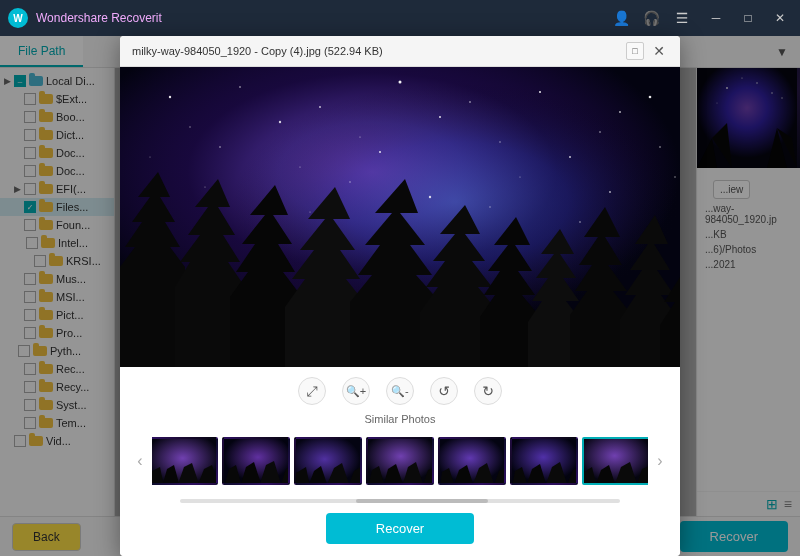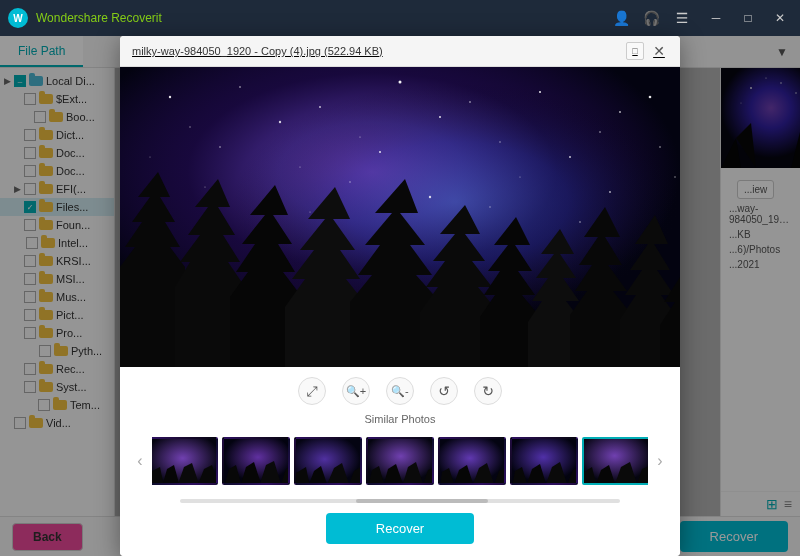--- a/index.html
+++ b/index.html
@@ -26,21 +26,21 @@
     .title-bar-logo {
       width: 20px; height: 20px;
       background: #00bcd4;
       border-radius: 50%;
       display: flex; align-items: center; justify-content: center;
       margin-right: 8px;
       font-size: 10px; color: #fff; font-weight: bold;
     }
     .title-bar-title {
       font-size: 12px;
-      color: #84cc16;
+      color: #f0abfc;
       flex: 1;
     }
     .title-bar-icons {
       display: flex; align-items: center; gap: 14px;
     }
     .title-bar-icon {
       width: 16px; height: 16px;
       display: flex; align-items: center; justify-content: center;
       cursor: pointer; color: #ccc; font-size: 14px;
     }
@@ -133,21 +133,21 @@
       width: 6px; height: 3px;
       background: #f0c040;
       border-radius: 2px 2px 0 0;
     }
     .folder-icon.blue { background: #4db8d4; }
     .folder-icon.blue::before { background: #4db8d4; }
     .item-label { overflow: hidden; text-overflow: ellipsis; text-align: right; }
 
     
     .right-panel {
-      width: 80px;
+      width: 104px;
       background: #f9f9f9;
       border-left: 1px solid #e0e0e0;
       display: flex;
       flex-direction: column;
     }
     .preview-thumb {
       width: 100%;
       height: 100px;
       background: linear-gradient(135deg, #0a0a1a 0%, #1a1a3a 30%, #2a1a4a 60%, #0a0a1a 100%);
       overflow: hidden;
@@ -202,26 +202,25 @@
       background: #f5f5f5;
       border-top: 1px solid #ddd;
       display: flex;
       align-items: center;
       padding: 0 12px;
       justify-content: space-between;
     }
     .back-btn {
       padding: 6px 20px;
       border: 1px solid #ccc;
-      background: #ec4899;
+      background: #fde047;
       border-radius: 4px;
       cursor: pointer;
       font-size: 12px;
       color: #333;
-      font-weight: bold;
     }
     .recover-btn-main {
       padding: 8px 30px;
       background: #00bcd4;
       color: #fff;
       border: none;
       border-radius: 4px;
       cursor: pointer;
       font-size: 13px;
       font-weight: 500;
@@ -248,21 +247,20 @@
       overflow: hidden;
       position: relative;
     }
     .modal-header {
       background: #f5f5f5;
       border-bottom: 1px solid #ddd;
       padding: 6px 12px;
       display: flex;
       align-items: center;
       justify-content: space-between;
-      text-decoration: underline;
     }
     .modal-title {
       font-size: 11px;
       color: #333;
     }
     .modal-header-btns {
       display: flex; gap: 6px;
     }
     .modal-hbtn {
       width: 18px; height: 18px;
@@ -421,117 +419,123 @@
       <div class="tree-check indeterminate">–</div>
       <div class="folder-icon blue"></div>
       <span class="item-label">Local Di...</span>
     </div>
     <div class="tree-item" style="padding-left:14px">
       <span class="tree-arrow"> </span>
       <div class="tree-check"></div>
       <div class="folder-icon"></div>
       <span class="item-label">$Ext...</span>
     </div>
+    <div class="tree-item" style="padding-left:14px">
+      <span class="tree-arrow"> </span>
+      <div class="tree-check"></div>
+      <div class="folder-icon"></div>
+      <span class="item-label">Boo...</span>
+    </div>
+    <div class="tree-item" style="padding-left:14px">
+      <span class="tree-arrow"> </span>
+      <div class="tree-check"></div>
+      <div class="folder-icon"></div>
+      <span class="item-label">Dict...</span>
+    </div>
+    <div class="tree-item" style="padding-left:14px">
+      <span class="tree-arrow"> </span>
+      <div class="tree-check"></div>
+      <div class="folder-icon"></div>
+      <span class="item-label">Doc...</span>
+    </div>
+    <div class="tree-item" style="padding-left:14px">
+      <span class="tree-arrow"> </span>
+      <div class="tree-check"></div>
+      <div class="folder-icon"></div>
+      <span class="item-label">Doc...</span>
+    </div>
+    <div class="tree-item" style="padding-left:14px">
+      <span class="tree-arrow">▶</span>
+      <div class="tree-check"></div>
+      <div class="folder-icon"></div>
+      <span class="item-label">EFI(...</span>
+    </div>
+    <div class="tree-item selected" style="padding-left:14px">
+      <span class="tree-arrow"> </span>
+      <div class="tree-check checked">✓</div>
+      <div class="folder-icon"></div>
+      <span class="item-label">Files...</span>
+    </div>
+    <div class="tree-item" style="padding-left:14px">
+      <span class="tree-arrow"> </span>
+      <div class="tree-check"></div>
+      <div class="folder-icon"></div>
+      <span class="item-label">Foun...</span>
+    </div>
+    <div class="tree-item" style="padding-left:16px">
+      <span class="tree-arrow"> </span>
+      <div class="tree-check"></div>
+      <div class="folder-icon"></div>
+      <span class="item-label">Intel...</span>
+    </div>
     <div class="tree-item" style="padding-left:24px">
       <span class="tree-arrow"> </span>
       <div class="tree-check"></div>
       <div class="folder-icon"></div>
-      <span class="item-label">Boo...</span>
-    </div>
-    <div class="tree-item" style="padding-left:14px">
-      <span class="tree-arrow"> </span>
-      <div class="tree-check"></div>
-      <div class="folder-icon"></div>
-      <span class="item-label">Dict...</span>
-    </div>
-    <div class="tree-item" style="padding-left:14px">
-      <span class="tree-arrow"> </span>
-      <div class="tree-check"></div>
-      <div class="folder-icon"></div>
-      <span class="item-label">Doc...</span>
-    </div>
-    <div class="tree-item" style="padding-left:14px">
-      <span class="tree-arrow"> </span>
-      <div class="tree-check"></div>
-      <div class="folder-icon"></div>
-      <span class="item-label">Doc...</span>
-    </div>
-    <div class="tree-item" style="padding-left:14px">
-      <span class="tree-arrow">▶</span>
-      <div class="tree-check"></div>
-      <div class="folder-icon"></div>
-      <span class="item-label">EFI(...</span>
-    </div>
-    <div class="tree-item selected" style="padding-left:14px">
-      <span class="tree-arrow"> </span>
-      <div class="tree-check checked">✓</div>
-      <div class="folder-icon"></div>
-      <span class="item-label">Files...</span>
-    </div>
-    <div class="tree-item" style="padding-left:14px">
-      <span class="tree-arrow"> </span>
-      <div class="tree-check"></div>
-      <div class="folder-icon"></div>
-      <span class="item-label">Foun...</span>
-    </div>
-    <div class="tree-item" style="padding-left:16px">
-      <span class="tree-arrow"> </span>
-      <div class="tree-check"></div>
-      <div class="folder-icon"></div>
-      <span class="item-label">Intel...</span>
-    </div>
-    <div class="tree-item" style="padding-left:14px">
-      <span class="tree-arrow"> </span>
-      <div class="tree-check"></div>
-      <div class="folder-icon"></div>
       <span class="item-label">KRSI...</span>
     </div>
     <div class="tree-item" style="padding-left:14px">
       <span class="tree-arrow"> </span>
       <div class="tree-check"></div>
       <div class="folder-icon"></div>
+      <span class="item-label">Mus...</span>
+    </div>
+    <div class="tree-item" style="padding-left:14px">
+      <span class="tree-arrow"> </span>
+      <div class="tree-check"></div>
+      <div class="folder-icon"></div>
       <span class="item-label">MSI...</span>
     </div>
     <div class="tree-item" style="padding-left:14px">
       <span class="tree-arrow"> </span>
       <div class="tree-check"></div>
       <div class="folder-icon"></div>
-      <span class="item-label">Mus...</span>
-    </div>
-    <div class="tree-item" style="padding-left:14px">
-      <span class="tree-arrow"> </span>
-      <div class="tree-check"></div>
-      <div class="folder-icon"></div>
       <span class="item-label">Pict...</span>
     </div>
     <div class="tree-item" style="padding-left:14px">
       <span class="tree-arrow"> </span>
       <div class="tree-check"></div>
       <div class="folder-icon"></div>
       <span class="item-label">Pro...</span>
     </div>
-    <div class="tree-item" style="padding-left:29px">
+    <div class="tree-item" style="padding-left:8px">
       <span class="tree-arrow"> </span>
       <div class="tree-check"></div>
       <div class="folder-icon"></div>
       <span class="item-label">Pyth...</span>
     </div>
     <div class="tree-item" style="padding-left:14px">
       <span class="tree-arrow"> </span>
       <div class="tree-check"></div>
       <div class="folder-icon"></div>
       <span class="item-label">Rec...</span>
     </div>
     <div class="tree-item" style="padding-left:14px">
       <span class="tree-arrow"> </span>
       <div class="tree-check"></div>
       <div class="folder-icon"></div>
+      <span class="item-label">Recy...</span>
+    </div>
+    <div class="tree-item" style="padding-left:14px">
+      <span class="tree-arrow"> </span>
+      <div class="tree-check"></div>
+      <div class="folder-icon"></div>
       <span class="item-label">Syst...</span>
     </div>
-    <div class="tree-item" style="padding-left:28px">
+    <div class="tree-item" style="padding-left:14px">
       <span class="tree-arrow"> </span>
       <div class="tree-check"></div>
       <div class="folder-icon"></div>
       <span class="item-label">Tem...</span>
     </div>
     <div class="tree-item" style="">
       <span class="tree-arrow"> </span>
       <div class="tree-check"></div>
       <div class="folder-icon"></div>
       <span class="item-label">Vid...</span>

